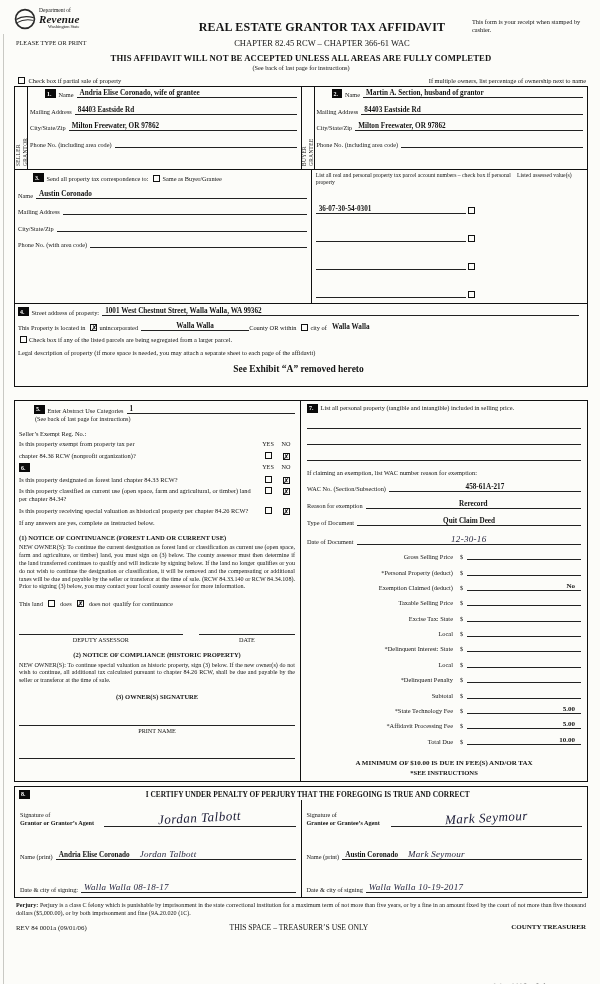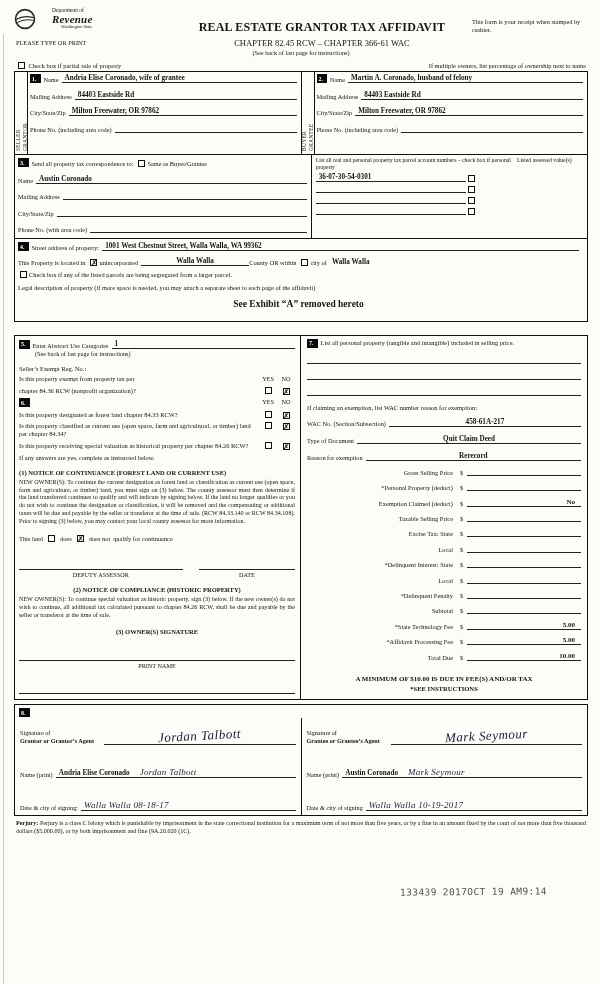--- a/index.html
+++ b/index.html
@@ -4,21 +4,21 @@
 <style>
 *{margin:0;padding:0;box-sizing:border-box;}
 html,body{background:#8e8e8e;}
 body{font-family:"Liberation Serif",serif;}
 .page{width:600px;height:984px;margin:0 auto;background:#fcfcf9;position:relative;display:flex;flex-direction:column;padding:8px 12px 0 14px;color:#141414;overflow:hidden;box-shadow:0 0 5px rgba(0,0,0,.5);}
 .scan-edge{position:absolute;left:3px;top:34px;bottom:0;width:1px;background:#c9c9c4;}
 
 
 .hdr{display:flex;align-items:flex-start;}
 .hdr-left{width:158px;}
-.logo{display:flex;align-items:flex-end;gap:16px;}
+.logo{display:flex;align-items:flex-end;gap:3px;}
 .logo-text{line-height:1.05;}
 .logo-dept{font-size:5.5px;}
 .logo-rev{font-size:11px;font-style:italic;font-weight:bold;letter-spacing:.2px;}
 .logo-state{font-size:4.5px;text-align:right;}
 .please-type{font-size:6.3px;margin:9px 0 0 2px;}
 .hdr-center{flex:1;text-align:center;}
 .title{font-size:12px;font-weight:bold;margin-top:12px;letter-spacing:.2px;}
 .chapter{font-size:8.5px;margin-top:3px;}
 .hdr-right{width:116px;font-size:6.3px;margin-top:10px;line-height:1.3;}
 .warning{text-align:center;font-size:8.7px;font-weight:bold;margin-top:5px;letter-spacing:.1px;}
@@ -30,34 +30,34 @@
 .num{display:inline-block;background:#0a0a0a;color:#fff;font-size:6px;font-weight:bold;padding:1.5px 4px 1.5px 2px;line-height:1;flex:none;margin-right:3px;}
 
 
 .parties{display:flex;border:1px solid #111;margin-top:2px;}
 .party{flex:1;display:flex;min-height:82px;}
 .party.buyer{border-left:1px solid #111;}
 .side{width:13px;border-right:1px solid #111;display:flex;justify-content:center;padding:3px 0;gap:1px;}
 .vtext{writing-mode:vertical-rl;transform:rotate(180deg);font-size:5.3px;letter-spacing:.4px;}
 .pbody{flex:1;padding:1px 4px 3px 2px;}
 .frow{display:flex;align-items:flex-end;font-size:6.3px;margin-top:7.5px;}
-.frow.tight{margin-top:1px;}
+.frow.tight{margin-top:1px;margin-left:15px;}
 .lbl{white-space:nowrap;margin-right:3px;}
 .lblwrap{margin-right:3px;}
 .fill{flex:1;border-bottom:1px solid #222;min-height:9px;padding:0 3px;}
 .val{font-weight:bold;font-size:7.2px;white-space:nowrap;}
 
 
 .sec3{display:flex;border:1px solid #111;border-top:none;}
 .sec3-left{flex:1.08;padding:2px 4px 5px 3px;}
 .sec3-right{flex:1;border-left:1px solid #111;padding:2px 4px 5px 4px;display:flex;flex-direction:column;font-size:6.3px;}
 .sec3-hdr{display:flex;font-size:5.7px;line-height:1.25;}
 .sec3-hdr-main{flex:1;padding-right:4px;}
 .sec3-hdr-assessed{width:66px;flex:none;}
-.parcel-row{display:flex;align-items:flex-end;margin-top:2px;}
+.parcel-row{display:flex;align-items:flex-end;margin-top:19px;}
 .parcel-fill{width:150px;flex:none;border-bottom:1px solid #222;min-height:9px;padding:0 3px;}
 .assessed{flex:1;}
 
 
 .sec4{border:1px solid #111;border-top:none;padding:2px 8px 2px 3px;font-size:6.4px;}
 .line{display:flex;align-items:flex-end;margin-top:5.5px;}
 .line.tight{margin-top:1px;}
 .fill.county{flex:0 0 108px;text-align:center;}
 .cityval{margin-left:2px;}
 .exhibit{text-align:center;font-weight:bold;font-size:9.5px;margin:8px 0 10px;}
@@ -143,20 +143,21 @@
         </div>
       </div>
       <div class="please-type">PLEASE TYPE OR PRINT</div>
     </div>
     <div class="hdr-center">
       <div class="title">REAL ESTATE GRANTOR TAX AFFIDAVIT</div>
       <div class="chapter">CHAPTER 82.45 RCW – CHAPTER 366-61 WAC</div>
     </div>
     <div class="hdr-right">This form is your receipt when stamped by cashier.</div>
   </div>
+  <div class="warning">THIS AFFIDAVIT WILL NOT BE ACCEPTED UNLESS ALL AREAS ARE FULLY COMPLETED</div>
   <div class="see-back-top">(See back of last page for instructions)</div>
 
   <div class="toprow">
     <div>
       <span class="cb"></span>
       <span>Check box if partial sale of property</span>
     </div>
     <div>If multiple owners, list percentage of ownership next to name</div>
   </div>
 
@@ -188,21 +189,21 @@
     </div>
     <div class="party buyer">
       <div class="side">
         <span class="vtext">BUYER</span>
         <span class="vtext">GRANTEE</span>
       </div>
       <div class="pbody">
         <div class="frow tight">
           <span class="num">2.</span>
           <span class="lbl">Name</span>
-          <span class="fill"><span class="val">Martin A. Coronado, husband of felony</span></span>
+          <span class="fill"><span class="val">Martin A. Section, husband of grantor</span></span>
         </div>
         <div class="frow">
           <span class="lbl">Mailing Address</span>
           <span class="fill"><span class="val">84403 Eastside Rd</span></span>
         </div>
         <div class="frow">
           <span class="lbl">City/State/Zip</span>
           <span class="fill"><span class="val">Milton Freewater, OR  97862</span></span>
         </div>
         <div class="frow">
@@ -371,27 +372,31 @@
       </div>
       <div class="blank-line"></div>
       <div class="blank-line"></div>
       <div class="blank-line"></div>
 
       <div class="mt8">If claiming an exemption, list WAC number reason for exemption:</div>
       <div class="frow">
         <span class="lbl">WAC No. (Section/Subsection)</span>
         <span class="fill ctrfill"><span class="val">458-61A-217</span></span>
       </div>
+      <div class="frow">
+        <span class="lbl">Reason for exemption</span>
+        <span class="fill ctrfill"><span class="val">Rerecord</span></span>
+      </div>
       <div class="frow mt8">
         <span class="lbl">Type of Document</span>
         <span class="fill ctrfill"><span class="val">Quit Claim Deed</span></span>
       </div>
-      <div class="frow">
-        <span class="lbl">Reason for exemption</span>
-        <span class="fill ctrfill"><span class="val">Rerecord</span></span>
+      <div class="frow mt8">
+        <span class="lbl">Date of Document</span>
+        <span class="fill ctrfill"><span class="hand">12-30-16</span></span>
       </div>
 
       <div class="fee-row mt4">
         <span class="fee-label">Gross Selling Price</span>
           <span class="fee-dollar">$</span>
           <span class="fee-line"><span class="fee-val"></span></span>
       </div>
       <div class="fee-row">
         <span class="fee-label">*Personal Property (deduct)</span>
           <span class="fee-dollar">$</span>
@@ -454,20 +459,21 @@
       </div>
 
       <div class="minnote">A MINIMUM OF $10.00 IS DUE IN FEE(S) AND/OR TAX</div>
       <div class="seeinstr">*SEE INSTRUCTIONS</div>
     </div>
   </div>
 
   <div class="sec8">
     <div class="sec8-head">
       <span class="num">8.</span>
+      <span class="certify">I CERTIFY UNDER PENALTY OF PERJURY THAT THE FOREGOING IS TRUE AND CORRECT</span>
     </div>
     <div class="sec8-body">
       <div class="s8col">
         <div class="s8-sigrow">
           <div class="s8-siglbl">
             <div>Signature of</div>
             <div class="bold">Grantor or Grantor’s Agent</div>
           </div>
           <div class="s8-sigline">
               <span class="signature">Jordan Talbott</span>
@@ -512,17 +518,22 @@
         </div>
       </div>
     </div>
   </div>
 
   <div class="perjury">
     <span class="bold">Perjury:</span>
     <span>Perjury is a class C felony which is punishable by imprisonment in the state correctional institution for a maximum term of not more than five years, or by a fine in an amount fixed by the court of not more than five thousand dollars ($5,000.00), or by both imprisonment and fine (9A.20.020 (1C).</span>
   </div>
 
+  <div class="footrow">
+    <span class="foot-rev">REV 84 0001a (09/01/06)</span>
+    <span class="foot-space">THIS SPACE – TREASURER’S USE ONLY</span>
+    <span class="foot-ct">COUNTY TREASURER</span>
+  </div>
 
   <div class="treasurer">
     <div class="stamp">133439 2017OCT 19 AM9:14</div>
   </div>
 </div>
 
 </body></html>

